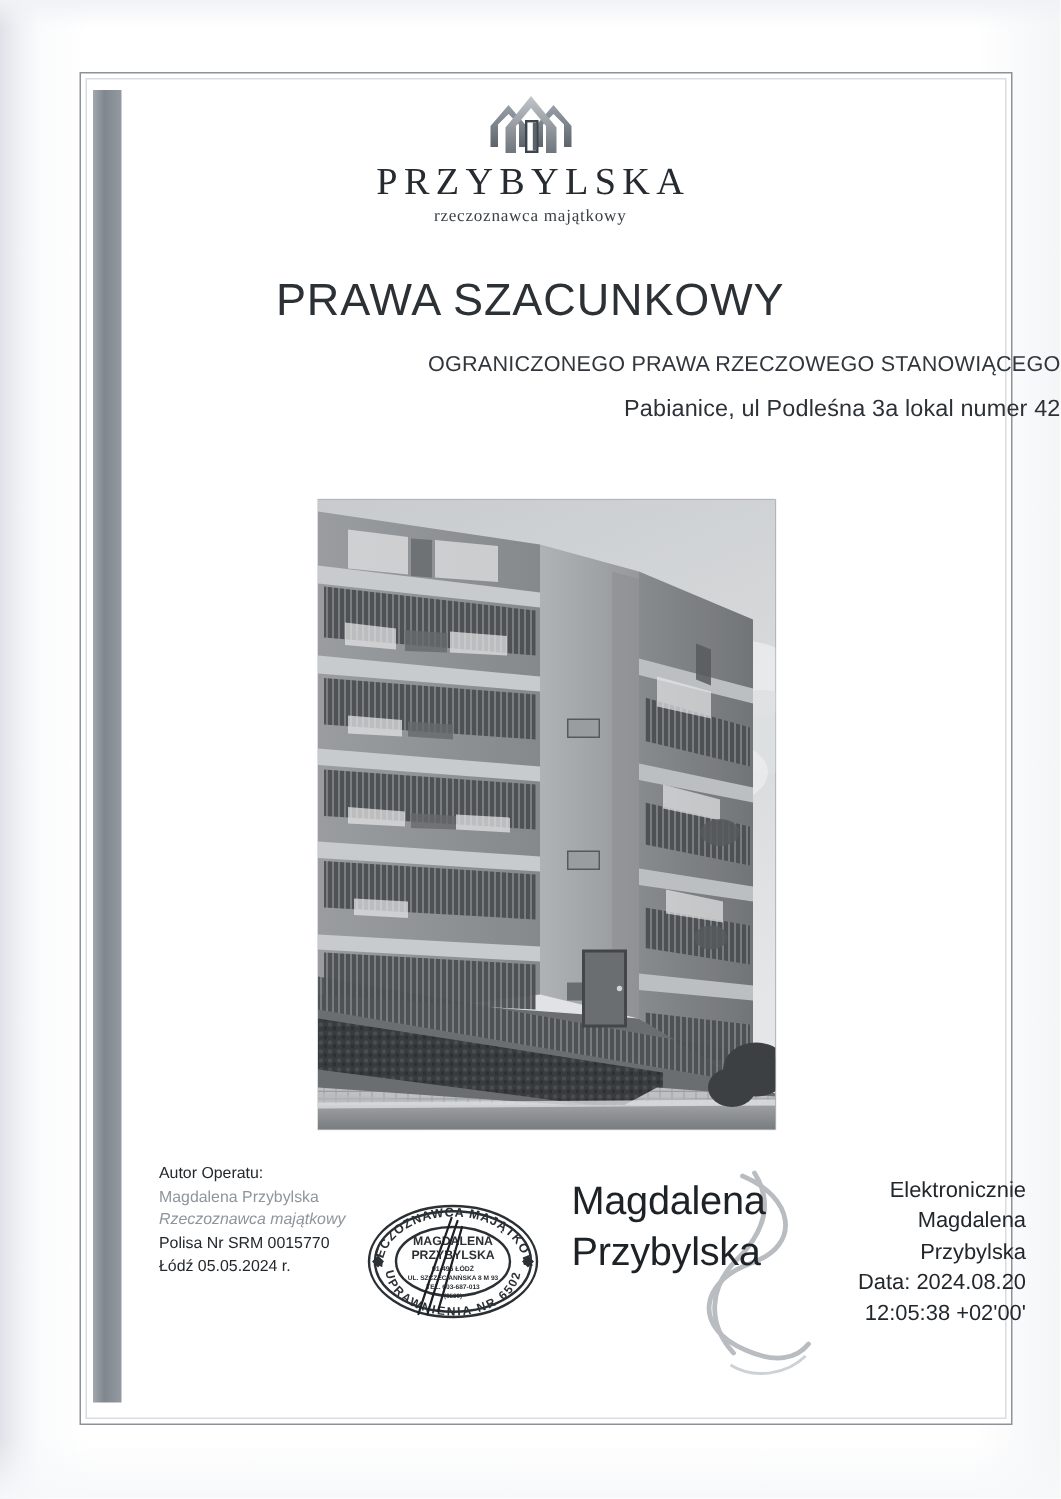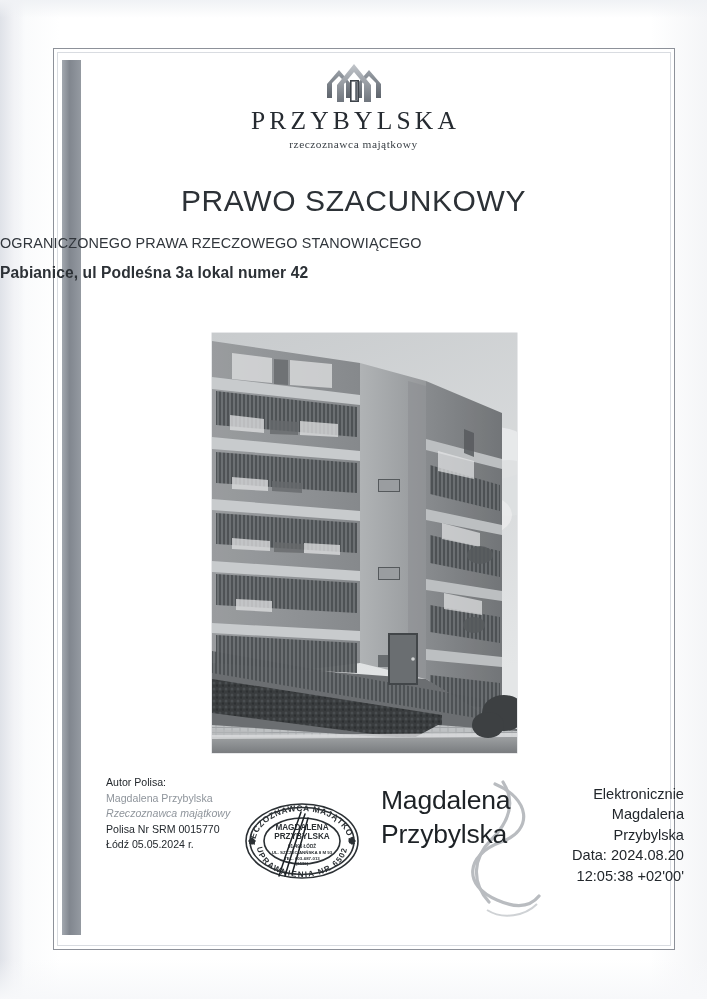--- a/index.html
+++ b/index.html
@@ -112,36 +112,35 @@
     font-size: 30px;
     letter-spacing: 0.6px;
     color: #2c3136;
     line-height: 1;
   }
   .title-sub-wrap {
     position: absolute;
     left: 0;
     top: 236px;
     width: 707px;
-    text-align: left;
+    text-align: right;
   }
   .title-sub1, .title-sub2 {
     font-size: 14.4px;
     color: #31363c;
     letter-spacing: 0.15px;
     line-height: 1;
     margin-bottom: 15px;
   }
   .title-address {
     font-size: 15.6px;
     color: #2c3136;
     letter-spacing: 0.1px;
     line-height: 1;
     margin-top: 0;
-    font-weight: bold;
   }
 
   
   .photo {
     position: absolute;
     left: 212px;
     top: 333px;
     width: 305px;
     height: 420px;
     overflow: hidden;
@@ -245,21 +244,21 @@
     <path d="M12 27 L29 6 L46 27 L46 44 L39 44 L39 26 L29 14 L19 26 L19 44 L12 44 Z" fill="url(#gmark)"></path>
 
     <rect x="25" y="22" width="9" height="22" fill="#3e444b"></rect>
     <rect x="26.6" y="23.6" width="5.8" height="18.8" fill="#ffffff"></rect>
     <rect x="30.2" y="23.6" width="2.2" height="18.8" fill="#5c636b"></rect>
   </svg>
   <div class="logo-word">PRZYBYLSKA</div>
   <div class="logo-sub">rzeczoznawca majątkowy</div>
 </div>
 
-<div class="title-main">PRAWO SZACUNKOWY</div>
+<div class="title-main">PRAWA SZACUNKOWY</div>
 <div class="title-sub-wrap">
   <div class="title-sub1">OGRANICZONEGO PRAWA RZECZOWEGO STANOWIĄCEGO</div>
   <div class="title-address">Pabianice, ul Podleśna 3a lokal numer 42</div>
 </div>
 
 <div class="photo">
   <svg width="305" height="420" viewBox="0 0 305 420">
     <defs>
       <linearGradient id="sky" x1="0" y1="0" x2="0.3" y2="1">
         <stop offset="0" stop-color="#cfd2d4"></stop>
@@ -400,21 +399,21 @@
     <g fill="#3f4345">
       <ellipse cx="292" cy="380" rx="22" ry="18"></ellipse>
       <ellipse cx="276" cy="392" rx="16" ry="13"></ellipse>
     </g>
 
     <rect width="305" height="420" fill="#000" opacity="0.03"></rect>
   </svg>
 </div>
 
 <div class="author-block">
-  <div class="author-line">Autor Polisa:</div>
+  <div class="author-line">Autor Operatu:</div>
   <div class="author-line faint">Magdalena Przybylska</div>
   <div class="author-line faint-it">Rzeczoznawca majątkowy</div>
   <div class="author-line">Polisa Nr SRM 0015770</div>
   <div class="author-line">Łódź 05.05.2024 r.</div>
 </div>
 
 <div class="stamp">
   <svg width="118" height="78" viewBox="0 0 118 78">
     <defs>
       <path id="arcTop" d="M 12 42 A 47 33 0 0 1 106 42"></path>

